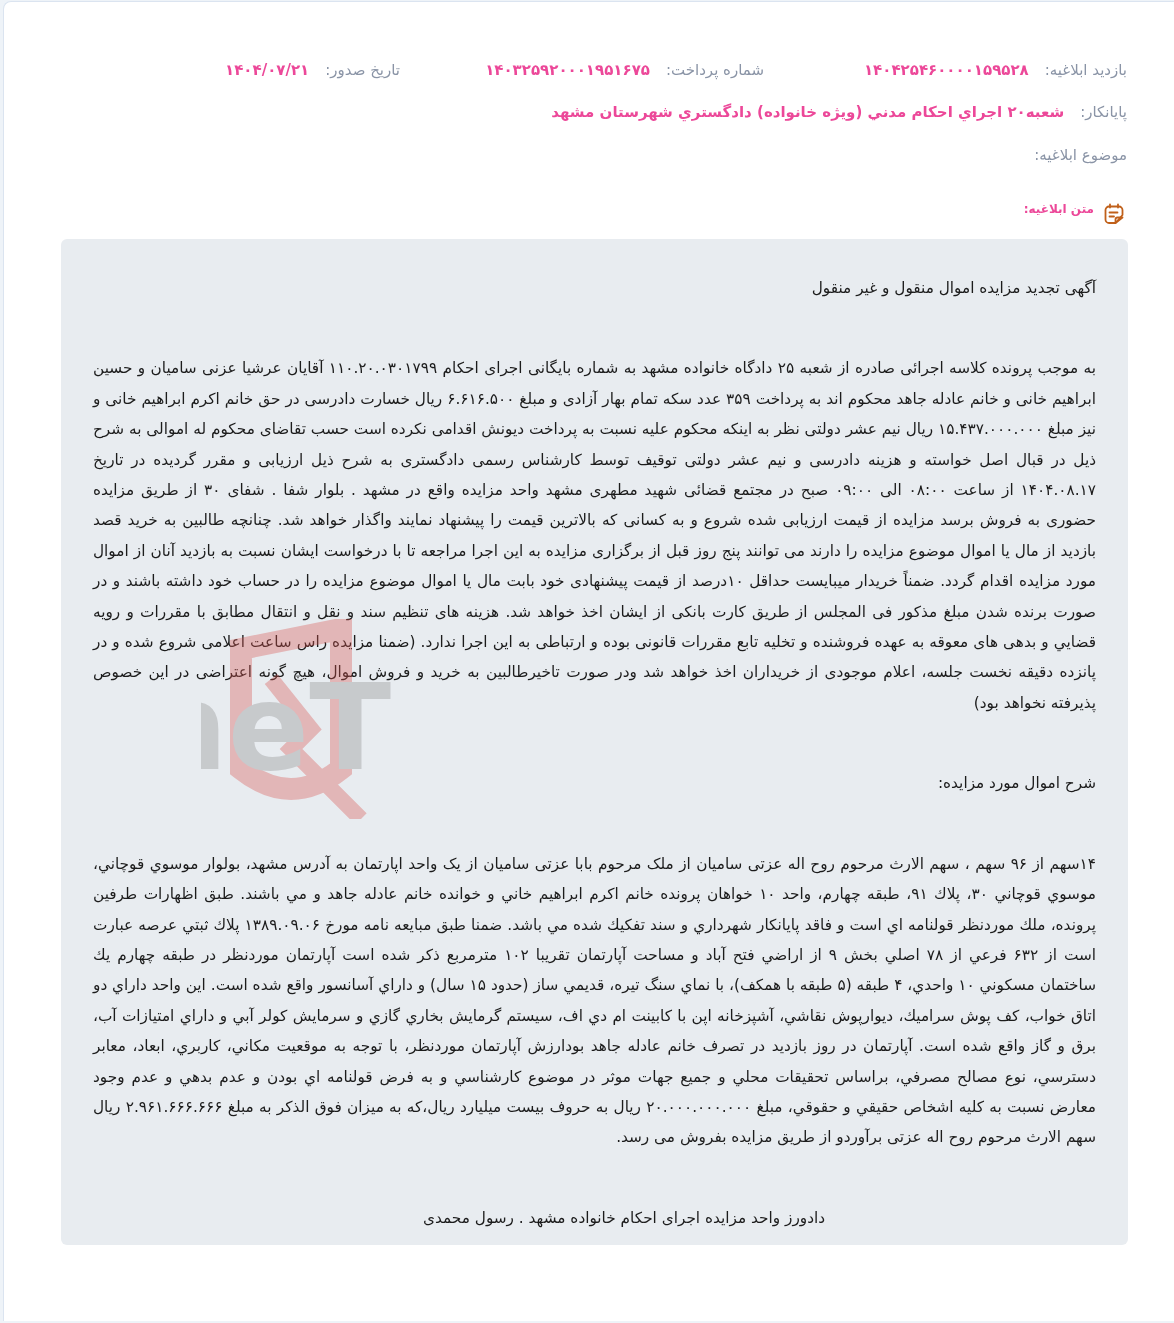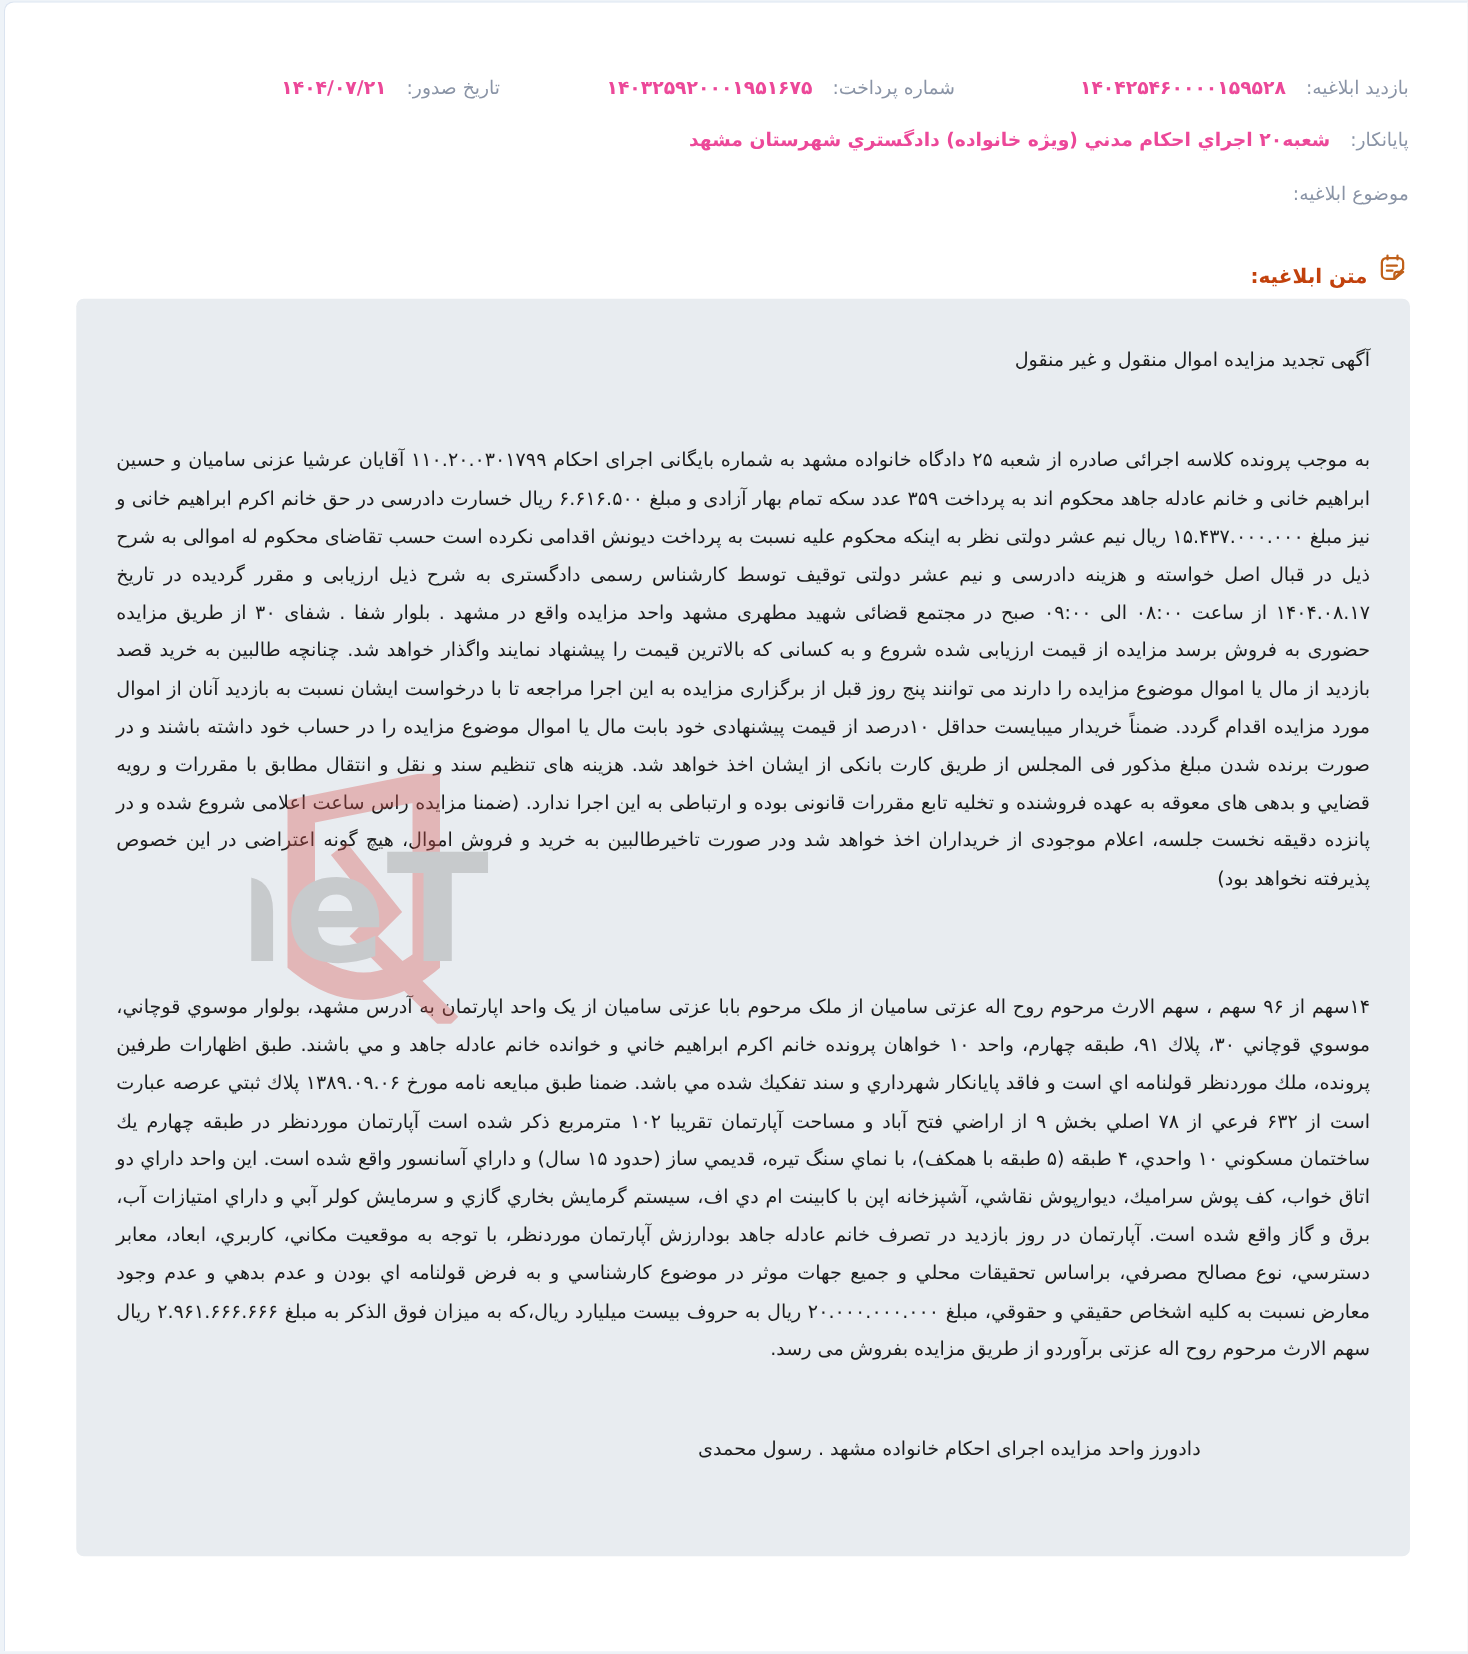--- a/index.html
+++ b/index.html
@@ -13,37 +13,37 @@
     border-top-left-radius: 8px; box-sizing: border-box;
   }
   .meta-row {
     position: absolute; right: 47px; left: 40px; height: 26px;
     display: flex; align-items: center; font-size: 15px; white-space: nowrap;
   }
   .meta-label { color: #8a94a6; margin-left: 16px; }
   .meta-value { color: #ec4899; font-weight: bold; }
   .row1 .item { position: absolute; display: flex; align-items: center; }
   .section-title {
-    position: absolute; right: 48px; top: 200px; display: flex; align-items: flex-end;
-    color: #c2410c; font-weight: bold; font-size: 16px;
+    position: absolute; right: 48px; top: 200px; display: flex; align-items: flex-start;
+    color: #ec4899; font-weight: bold; font-size: 12px;
   }
   .section-title svg { margin-left: 8px; }
   .body-box {
     position: absolute; left: 57px; top: 237px; width: 1067px; height: 1006px;
     background: #e8ecf0; border-radius: 6px; box-sizing: border-box;
     padding: 20px 18px 0 18px; color: #1c1c1c; font-size: 15.3px; line-height: 30.4px;
     text-align: justify;
   }
   .body-box p { margin: 14px; }
   .gap { height: 22px; }
   .watermark {
     position: absolute; left: 140px; top: 380px; width: 680px; height: 200px;
     pointer-events: none; opacity: 0.35;
   }
-  .signature { text-align: center; padding-left: 330px; }
+  .signature { text-align: left; padding-left: 330px; }
 </style>
 </head>
 <body>
 
 <div class="card">
 
   <div class="meta-row row1" style="top:55px;">
     <div class="item" style="right:0;">
       <span class="meta-label">بازديد ابلاغیه:</span>
       <span class="meta-value">۱۴۰۴۲۵۴۶۰۰۰۰۱۵۹۵۲۸</span>
@@ -83,18 +83,19 @@
     <svg class="watermark" viewBox="0 0 680 200">
       <path d="M40 30 L140 10 L140 150 Q90 190 40 150 Z" fill="none" stroke="#d9534f" stroke-width="22"></path>
       <path d="M70 60 L110 110 L90 130 L160 200" fill="none" stroke="#d9534f" stroke-width="16"></path>
       <text x="190" y="150" font-family="DejaVu Sans, sans-serif" font-size="120" font-weight="bold" fill="#8c8c8c">AriaTender.neT</text>
     </svg>
 
     <p>آگهی تجدید مزایده اموال منقول و غیر منقول</p>
     <div class="gap"></div>
     <p>به موجب پرونده کلاسه اجرائی صادره از شعبه  ۲۵  دادگاه خانواده  مشهد به شماره بایگانی اجرای احکام  ۱۱۰.۲۰.۰۳۰۱۷۹۹  آقایان عرشیا عزنی سامیان و حسین ابراهیم خانی و خانم عادله جاهد محکوم اند به پرداخت ۳۵۹ عدد سکه تمام  بهار آزادی  و مبلغ ۶.۶۱۶.۵۰۰ ریال خسارت دادرسی در حق خانم اکرم ابراهیم خانی  و نیز مبلغ  ۱۵.۴۳۷.۰۰۰.۰۰۰ ریال نیم عشر دولتی نظر به اینکه محکوم علیه نسبت به پرداخت دیونش اقدامی نکرده است حسب تقاضای محکوم له اموالی به شرح ذیل در قبال اصل خواسته و هزینه دادرسی و نیم عشر دولتی توقیف توسط کارشناس رسمی دادگستری به شرح ذیل ارزیابی و مقرر گردیده در تاریخ    ۱۴۰۴.۰۸.۱۷ از ساعت    ۰۸:۰۰    الی    ۰۹:۰۰ صبح در مجتمع قضائی شهید مطهری  مشهد واحد مزایده واقع در مشهد . بلوار شفا . شفای ۳۰  از طریق مزایده حضوری به فروش برسد مزایده از قیمت ارزیابی شده شروع و به کسانی که بالاترین قیمت را پیشنهاد نمایند واگذار خواهد شد. چنانچه طالبین به خرید قصد بازدید از مال یا اموال موضوع مزایده را دارند می توانند پنج روز قبل از برگزاری مزایده به این اجرا مراجعه تا با درخواست ایشان نسبت به بازدید آنان از اموال مورد مزایده اقدام گردد. ضمناً خریدار میبایست حداقل ۱۰درصد از قیمت پیشنهادی خود بابت مال یا اموال موضوع مزایده را در حساب خود داشته باشند و در صورت برنده شدن مبلغ مذکور فی المجلس از طریق کارت بانکی از ایشان اخذ خواهد شد. هزینه های تنظیم سند و نقل و انتقال مطابق با مقررات و رويه قضايي و بدهی های معوقه به عهده فروشنده و تخلیه تابع مقررات قانونی بوده و ارتباطی به این اجرا ندارد. (ضمنا مزایده راس ساعت اعلامی شروع شده و در پانزده دقیقه نخست جلسه، اعلام موجودی  از خریداران اخذ خواهد شد ودر صورت تاخیرطالبین به خرید و فروش اموال، هیچ گونه اعتراضی در این خصوص پذیرفته نخواهد بود)</p>
     <div class="gap"></div>
+    <p>شرح اموال مورد مزایده:</p>
     <div class="gap"></div>
     <p> ۱۴سهم از ۹۶ سهم ، سهم الارث مرحوم روح اله عزتی سامیان از ملک مرحوم بابا عزتی سامیان از یک واحد اپارتمان به آدرس مشهد، بولوار موسوي قوچاني، موسوي قوچاني ۳۰، پلاك ۹۱، طبقه چهارم، واحد ۱۰ خواهان پرونده خانم اکرم ابراهيم خاني و خوانده خانم عادله جاهد و مي باشند. طبق اظهارات طرفين پرونده، ملك موردنظر قولنامه اي است و فاقد پايانكار شهرداري و سند تفكيك شده مي باشد. ضمنا طبق مبايعه نامه مورخ ۱۳۸۹.۰۹.۰۶ پلاك ثبتي عرصه عبارت است از ۶۳۲ فرعي از ۷۸ اصلي بخش ۹ از اراضي فتح آباد و مساحت آپارتمان تقريبا ۱۰۲ مترمربع ذكر شده است آپارتمان موردنظر در طبقه چهارم يك ساختمان مسكوني ۱۰ واحدي، ۴ طبقه (۵ طبقه با همكف)، با نماي سنگ تيره، قديمي ساز (حدود ۱۵ سال) و داراي آسانسور واقع شده است. اين واحد داراي دو اتاق خواب، كف پوش سراميك، ديوارپوش نقاشي، آشپزخانه اپن با كابينت ام دي اف، سيستم گرمايش بخاري گازي و سرمايش كولر آبي و داراي امتيازات آب، برق و گاز واقع شده است. آپارتمان در روز بازديد در تصرف خانم عادله جاهد بودارزش آپارتمان موردنظر، با توجه به موقعيت مكاني، كاربري، ابعاد، معابر دسترسي، نوع مصالح مصرفي، براساس تحقيقات محلي و جميع جهات موثر در موضوع كارشناسي و به فرض قولنامه اي بودن و عدم بدهي و عدم وجود معارض نسبت به كليه اشخاص حقيقي و حقوقي، مبلغ ۲۰.۰۰۰.۰۰۰.۰۰۰ ريال به حروف بيست ميليارد ريال،که به میزان فوق الذکر به مبلغ ۲.۹۶۱.۶۶۶.۶۶۶ ریال سهم الارث مرحوم روح اله عزتی برآوردو از طریق مزایده بفروش می رسد.</p>
     <div class="gap"></div>
     <p class="signature">دادورز واحد مزایده اجرای احکام خانواده مشهد . رسول محمدی</p>
   </div>
 </div>
 
 </body></html>

